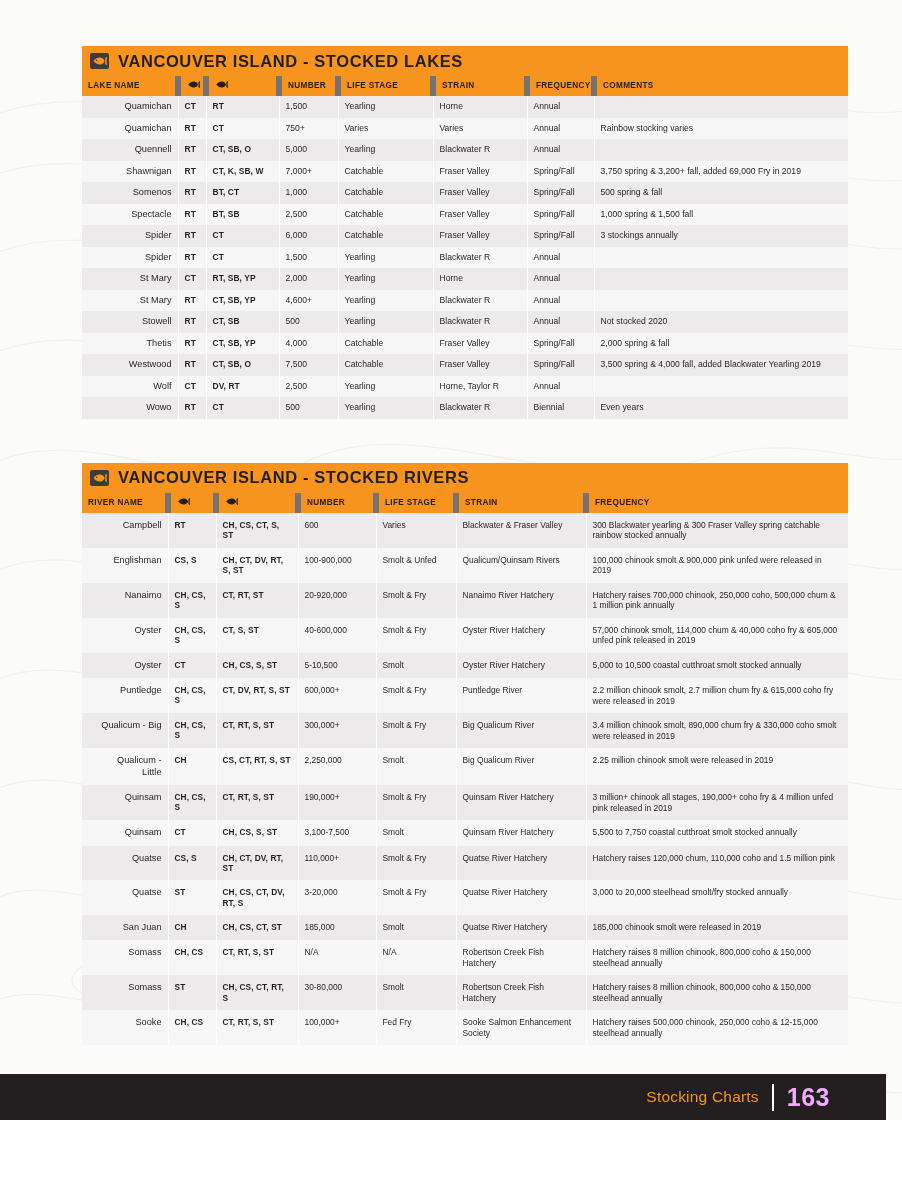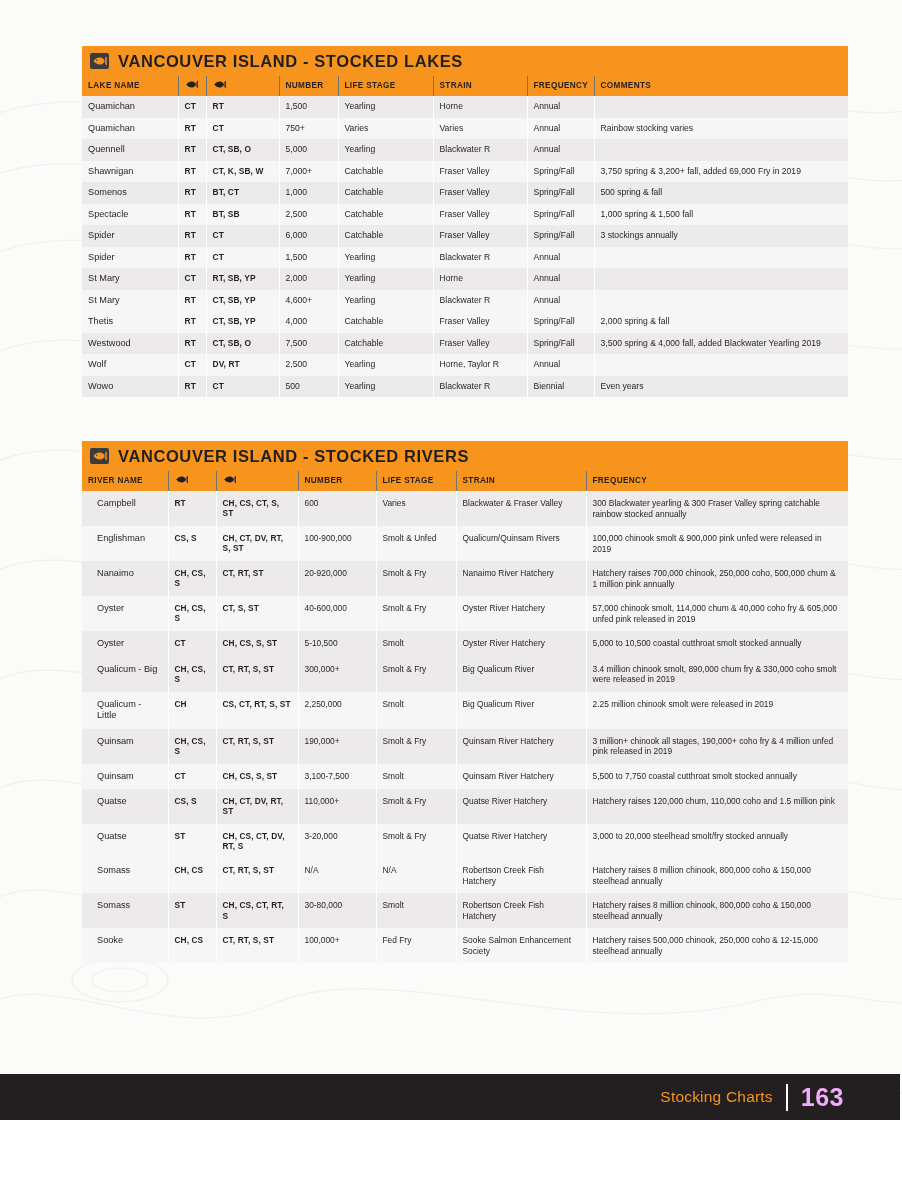--- a/index.html
+++ b/index.html
@@ -57,35 +57,35 @@
   thead th {
     background: #f7941e;
     color: #231f20;
     font-size: 8.2px;
     font-weight: bold;
     letter-spacing: 0.35px;
     text-align: left;
     padding: 4px 6px 5px 6px;
     vertical-align: middle;
     height: 17px;
-    border-right: 1px solid #737373;
+    border-right: 6px solid #737373;
   }
   thead th:last-child { border-right: none; }
   tbody td {
     font-size: 8.6px;
     color: #231f20;
     padding: 5px 6px;
     vertical-align: top;
     border-right: 1px solid #ffffff;
     line-height: 1.25;
   }
   tbody td:last-child { border-right: none; }
   tbody tr.odd td { background: #eceaea; }
   tbody tr.even td { background: #f7f6f6; }
-  .c-name { font-size: 9.2px; }
+  .c-name { font-size: 9.2px; text-align: right; }
   .c-code { font-weight: bold; font-size: 8.4px; letter-spacing: 0.1px; }
   
   .lakes col.w1 { width: 96px; }
   .lakes col.w2 { width: 28px; }
   .lakes col.w3 { width: 73px; }
   .lakes col.w4 { width: 59px; }
   .lakes col.w5 { width: 95px; }
   .lakes col.w6 { width: 94px; }
   .lakes col.w7 { width: 67px; }
   .lakes col.w8 { width: 254px; }
@@ -103,21 +103,21 @@
   .rivers .c-code { font-size: 8.3px; font-weight: bold; }
 
   .spacer-lakes { height: 44px; }
 
   
   .fish-body { fill: #f7941e; }
 
   
   .footer {
     position: absolute;
-    left: 0; right: 2px; bottom: 0;
+    left: 0; right: 16px; bottom: 0;
     height: 46px;
     background: #231f20;
     display: flex;
     align-items: center;
     justify-content: flex-end;
     padding-right: 56px;
     gap: 13px;
   }
   .footer-label {
     color: #f7941e;
@@ -305,20 +305,30 @@
           <tr class="even">
             <td class="c-name">St Mary</td>
             <td class="c-code">RT</td>
             <td class="c-code">CT, SB, YP</td>
             <td>4,600+</td>
             <td>Yearling</td>
             <td>Blackwater R</td>
             <td>Annual</td>
             <td></td>
           </tr>
+          <tr class="odd">
+            <td class="c-name">Stowell</td>
+            <td class="c-code">RT</td>
+            <td class="c-code">CT, SB</td>
+            <td>500</td>
+            <td>Yearling</td>
+            <td>Blackwater R</td>
+            <td>Annual</td>
+            <td>Not stocked 2020</td>
+          </tr>
           <tr class="even">
             <td class="c-name">Thetis</td>
             <td class="c-code">RT</td>
             <td class="c-code">CT, SB, YP</td>
             <td>4,000</td>
             <td>Catchable</td>
             <td>Fraser Valley</td>
             <td>Spring/Fall</td>
             <td>2,000 spring &amp; fall</td>
           </tr>
@@ -442,20 +452,29 @@
           </tr>
           <tr class="odd">
             <td class="c-name">Oyster</td>
             <td class="c-code">CT</td>
             <td class="c-code">CH, CS, S, ST</td>
             <td>5-10,500</td>
             <td>Smolt</td>
             <td>Oyster River Hatchery</td>
             <td>5,000 to 10,500 coastal cutthroat smolt stocked annually</td>
           </tr>
+          <tr class="even">
+            <td class="c-name">Puntledge</td>
+            <td class="c-code">CH, CS, S</td>
+            <td class="c-code">CT, DV, RT, S, ST</td>
+            <td>600,000+</td>
+            <td>Smolt &amp; Fry</td>
+            <td>Puntledge River</td>
+            <td>2.2 million chinook smolt, 2.7 million chum fry &amp; 615,000 coho fry were released in 2019</td>
+          </tr>
           <tr class="odd">
             <td class="c-name">Qualicum - Big</td>
             <td class="c-code">CH, CS, S</td>
             <td class="c-code">CT, RT, S, ST</td>
             <td>300,000+</td>
             <td>Smolt &amp; Fry</td>
             <td>Big Qualicum River</td>
             <td>3.4 million chinook smolt, 890,000 chum fry &amp; 330,000 coho smolt were released in 2019</td>
           </tr>
           <tr class="even">
@@ -496,20 +515,29 @@
           </tr>
           <tr class="even">
             <td class="c-name">Quatse</td>
             <td class="c-code">ST</td>
             <td class="c-code">CH, CS, CT, DV, RT, S</td>
             <td>3-20,000</td>
             <td>Smolt &amp; Fry</td>
             <td>Quatse River Hatchery</td>
             <td>3,000 to 20,000 steelhead smolt/fry stocked annually</td>
           </tr>
+          <tr class="odd">
+            <td class="c-name">San Juan</td>
+            <td class="c-code">CH</td>
+            <td class="c-code">CH, CS, CT, ST</td>
+            <td>185,000</td>
+            <td>Smolt</td>
+            <td>Quatse River Hatchery</td>
+            <td>185,000 chinook smolt were released in 2019</td>
+          </tr>
           <tr class="even">
             <td class="c-name">Somass</td>
             <td class="c-code">CH, CS</td>
             <td class="c-code">CT, RT, S, ST</td>
             <td>N/A</td>
             <td>N/A</td>
             <td>Robertson Creek Fish Hatchery</td>
             <td>Hatchery raises 8 million chinook, 800,000 coho &amp; 150,000 steelhead annually</td>
           </tr>
           <tr class="odd">

